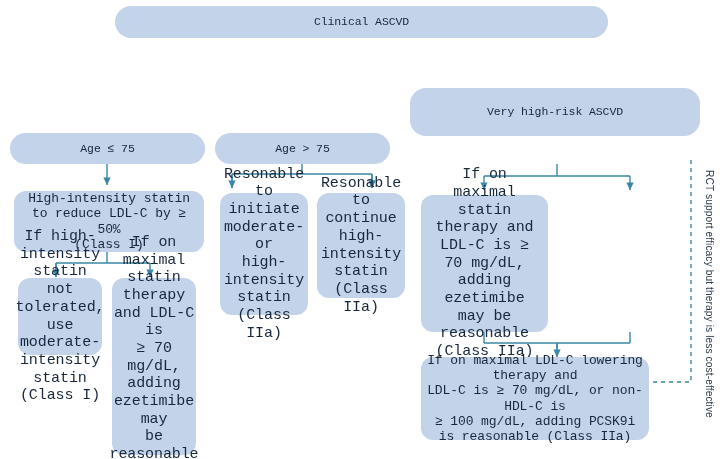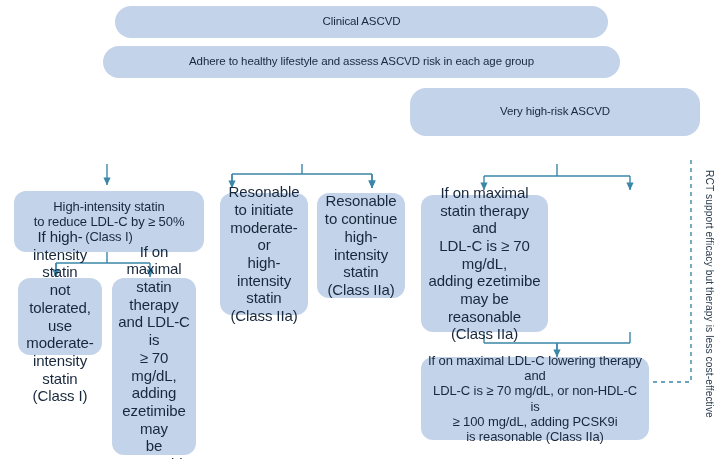--- a/index.html
+++ b/index.html
@@ -22,20 +22,21 @@
     border-radius: 10px;
     color: #18283c;
     display: flex;
     align-items: center;
     justify-content: center;
     text-align: center;
     line-height: 1.18;
     white-space: pre-line;
     padding: 3px 6px;
     letter-spacing: -0.1px;
+    font-family: Liberation Mono, monospace;
   }
   .node.pill { border-radius: 16px; }
   .node.soft { border-radius: 12px; }
 
   .f12 { font-size: 11.5px; }
   .f11 { font-size: 13px; }
   .f10 { font-size: 15px; }
 
   svg#wires {
     position: absolute;
@@ -88,26 +89,27 @@
 
       <path d="M484,332 L484,343 M630,332 L630,343 M484,343 L630,343 M557,343 L557,356"></path>
       <path d="M557,343 L557,357" marker-end="url(#arrow)"></path>
 
       <path d="M691,160 L691,382 L625,382" stroke-dasharray="4,4" marker-end="url(#arrowL)"></path>
     </g>
   </svg>
 
   <div class="node pill f12" style="left:115px; top:6px; width:493px; height:32px;">Clinical ASCVD</div>
 
-  <div class="node pill f12" style="left:103px; top:46px; width:517px; height:32px;">Adhere to healthy lifestyle and assess ASCVD risk in each age group</div>
 
 
   <div class="node pill f12" style="left:410px; top:88px; width:290px; height:48px;">Very high-risk ASCVD</div>
 
+  <div class="node pill f12" style="left:10px; top:133px; width:195px; height:31px;">Age ≤ 75</div>
 
+  <div class="node pill f12" style="left:215px; top:133px; width:175px; height:31px;">Age &gt; 75</div>
 
 
   <div class="node soft f11" style="left:14px; top:191px; width:190px; height:61px;">High-intensity statin
 to reduce LDL-C by ≥ 50%
 (Class I)</div>
 
   <div class="node soft f10" style="left:220px; top:193px; width:88px; height:122px;">Resonable
 to initiate
 moderate- or
 high-intensity

